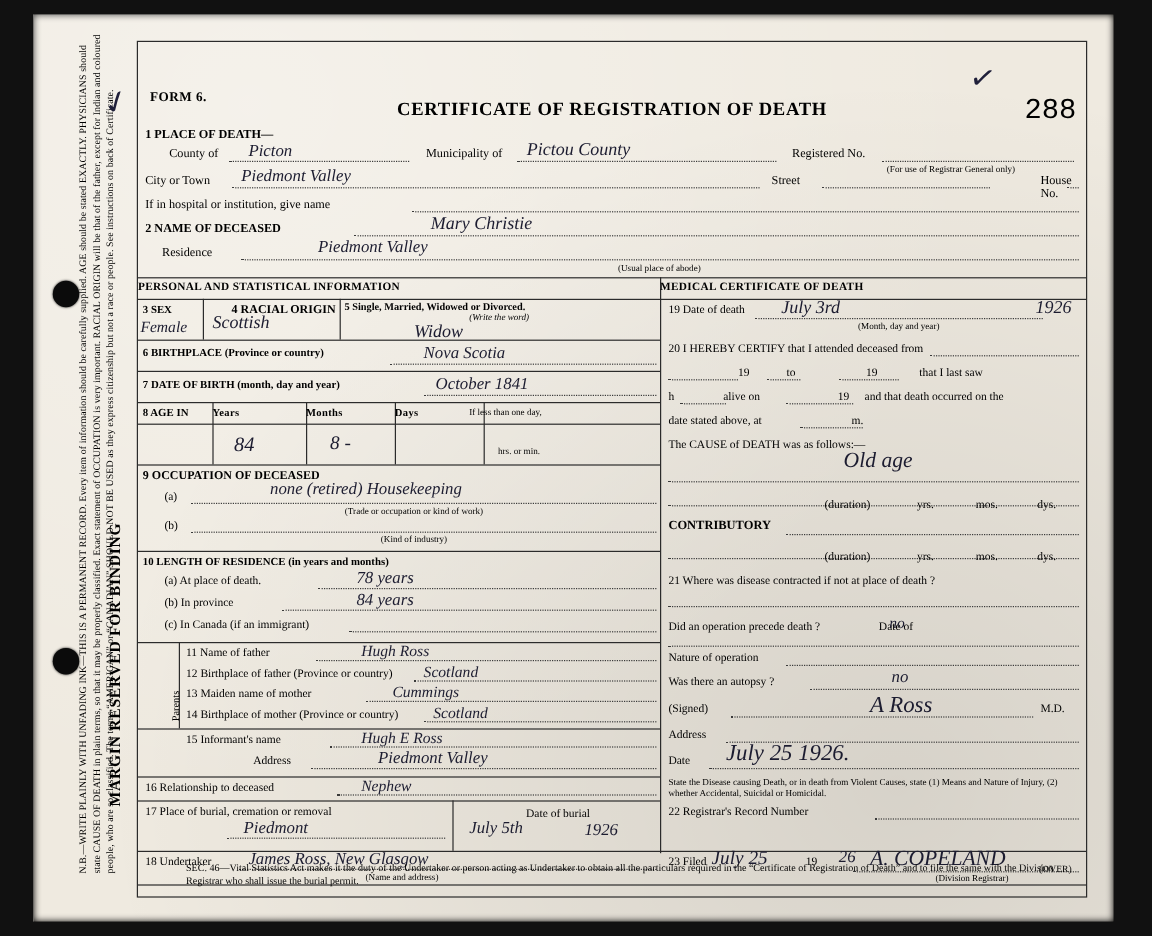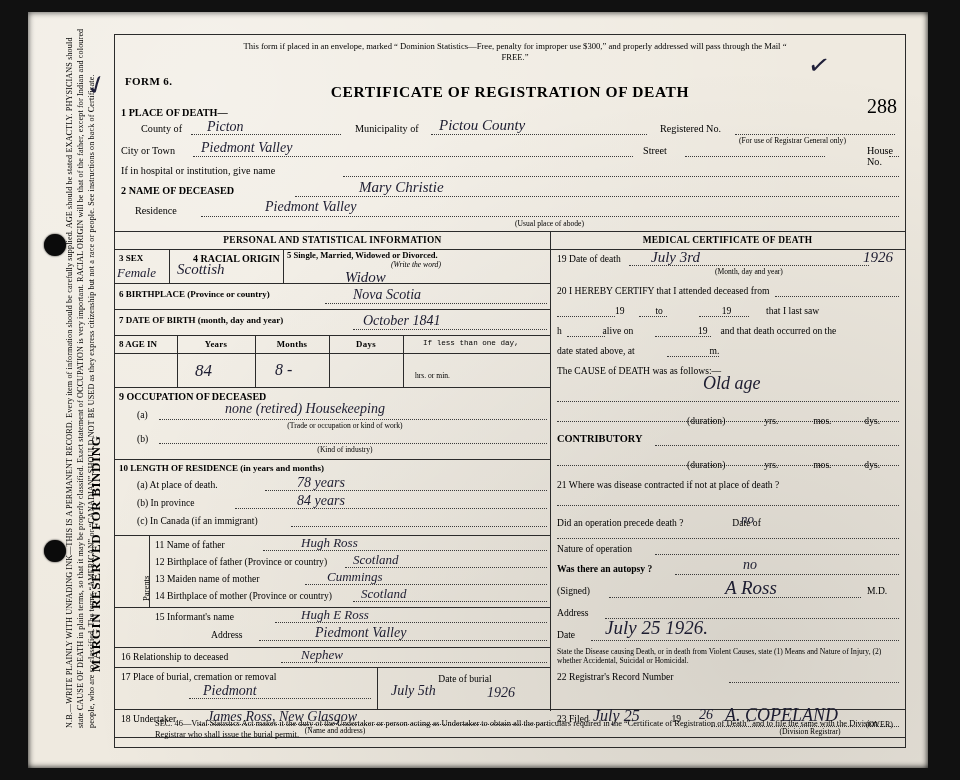--- a/index.html
+++ b/index.html
@@ -17,26 +17,26 @@
   .vtext{position:absolute;transform-origin:left top;transform:rotate(-90deg);
          white-space:nowrap;font-family:"Liberation Serif",serif;}
   .vt-big{font-weight:bold;font-size:13px;letter-spacing:.6px;}
   .vt-sm{font-size:8.2px;letter-spacing:.1px;}
   .frame{position:absolute;left:86px;top:22px;width:790px;height:712px;border:1.6px solid #2b2b2b;}
   .inner{position:absolute;inset:0;}
   .hd-note{position:absolute;left:120px;top:6px;width:560px;text-align:center;font-size:8.6px;line-height:1.25;}
   .formno{position:absolute;left:10px;top:40px;font-weight:bold;font-size:11px;letter-spacing:.4px;}
   .prov{position:absolute;left:0;right:0;top:32px;text-align:center;font-size:10px;font-weight:bold;letter-spacing:.3px;}
   .title{position:absolute;left:0;right:0;top:48px;text-align:center;font-size:15.5px;font-weight:bold;letter-spacing:.6px;}
-  .regno{position:absolute;right:8px;top:44px;font-size:20px;font-family:Liberation Serif, serif;margin-top:16px;}
+  .regno{position:absolute;right:8px;top:44px;font-size:24px;font-family:Liberation Mono, monospace;}
   .row{position:absolute;font-size:10.2px;}
   .lbl{font-weight:bold;font-size:10.2px;}
   .hwr{position:absolute;font-style:italic;color:#1c1c30;white-space:nowrap;}
   .line{position:absolute;background:#2b2b2b;}
-  .colhdr{position:absolute;text-align:center;font-weight:bold;font-size:9.4px;letter-spacing:.3px;}
+  .colhdr{position:absolute;font-weight:bold;font-size:9.4px;letter-spacing:.3px;}
   .sec{position:absolute;font-size:9.6px;}
   .sml{font-size:7.6px;}
   .ital{font-style:italic;}
   .ctr{text-align:center;}
   .footnote{position:absolute;left:40px;right:10px;bottom:6px;font-size:8.4px;line-height:1.3;text-align:left;}
   .over{position:absolute;right:12px;bottom:18px;font-size:8px;}
   .check{position:absolute;color:#20203a;font-size:26px;font-family:"Liberation Serif",serif;}
   .dotline{position:absolute;border-bottom:1px dotted #3a3a3a;height:0;}
 </style>
 </head>
@@ -54,21 +54,20 @@
       <div class="vtext vt-big" style="left:60px;top:660px;">MARGIN RESERVED FOR BINDING</div>
       <div class="vtext vt-sm" style="left:36px;top:716px;width:700px;white-space:normal;height:36px;line-height:1.35;">N.B.—WRITE PLAINLY WITH UNFADING INK—THIS IS A PERMANENT RECORD. Every item of information should be carefully supplied. AGE should be stated EXACTLY. PHYSICIANS should state CAUSE OF DEATH in plain terms, so that it may be properly classified. Exact statement of OCCUPATION is very important. RACIAL ORIGIN will be that of the father, except for Indian and coloured people, who are so classified. The terms “AMERICAN” or “CANADIAN” SHOULD NOT BE USED as they express citizenship but not a race or people. See instructions on back of Certificate.</div>
     </div>
 
     <div class="check" style="left:58px;top:58px;transform:rotate(-20deg);">✓</div>
     <div class="check" style="left:780px;top:38px;transform:rotate(10deg);">✓</div>
 
     <div class="frame">
       <div class="inner">
 
-        <div class="hd-note">This form if placed in an envelope, marked “ Dominion Statistics—Free, penalty for improper use $300,” and properly addressed will pass through the Mail “ FREE.”</div>
         <div class="formno">FORM 6.</div>
         <div class="title">CERTIFICATE OF REGISTRATION OF DEATH</div>
         <div class="regno">288</div>
 
         <div class="row" style="left:6px;top:72px;">
           <span class="lbl">1</span>
           <span class="lbl">PLACE OF DEATH—</span>
         </div>
         <div class="row" style="left:26px;top:88px;">
           <span>County of</span>
@@ -168,21 +167,21 @@
         <div class="line" style="left:140px;top:300px;width:1px;height:52px;"></div>
         <div class="line" style="left:214px;top:300px;width:1px;height:52px;"></div>
         <div class="line" style="left:288px;top:300px;width:1px;height:52px;"></div>
         <div class="sec" style="left:4px;top:304px;font-weight:bold;font-size:9px;">
           <span>8</span>
           <span>AGE IN</span>
         </div>
         <div class="colhdr" style="left:62px;top:304px;width:78px;font-size:8.8px;">Years</div>
         <div class="colhdr" style="left:140px;top:304px;width:74px;font-size:8.8px;">Months</div>
         <div class="colhdr" style="left:214px;top:304px;width:74px;font-size:8.8px;">Days</div>
-        <div class="sec sml" style="left:308px;top:304px;width:140px;font-family:Liberation Mono, monospace;">If less than one day,</div>
+        <div class="sec sml" style="left:276px;top:304px;width:140px;">If less than one day,</div>
         <div class="sec sml" style="left:300px;top:336px;">hrs. or min.</div>
         <div class="hwr" style="left:80px;top:326px;font-size:17px;">84</div>
         <div class="hwr" style="left:160px;top:326px;font-size:16px;">8 -</div>
         <div class="hwr" style="left:238px;top:326px;font-size:16px;"></div>
 
         <div class="sec" style="left:4px;top:356px;font-weight:bold;font-size:10px;">
           <span>9</span>
           <span>OCCUPATION OF DECEASED</span>
         </div>
         <div class="sec" style="left:22px;top:374px;">(a)</div>
@@ -352,21 +351,21 @@
 
         <div class="sec" style="left:442px;top:482px;">
           <span>Did an operation precede death ?</span>
           <span style="display:inline-block;width:44px;"></span>
           <span>Date of</span>
         </div>
         <div class="hwr" style="left:626px;top:476px;font-size:13px;">no</div>
         <div class="dotline" style="left:442px;top:503px;width:342px;"></div>
         <div class="sec" style="left:442px;top:508px;">Nature of operation</div>
         <div class="dotline" style="left:540px;top:519px;width:244px;"></div>
-        <div class="sec" style="left:442px;top:528px;font-weight:bold;">Was there an autopsy ?</div>
+        <div class="sec" style="left:442px;top:528px;">Was there an autopsy ?</div>
         <div class="dotline" style="left:560px;top:539px;width:224px;"></div>
         <div class="hwr" style="left:628px;top:522px;font-size:14px;">no</div>
 
         <div class="sec" style="left:442px;top:550px;">
           <span>(Signed)</span>
         </div>
         <div class="sec" style="left:752px;top:550px;">M.D.</div>
         <div class="dotline" style="left:494px;top:562px;width:252px;"></div>
         <div class="hwr" style="left:610px;top:542px;font-size:19px;">A Ross</div>
 

